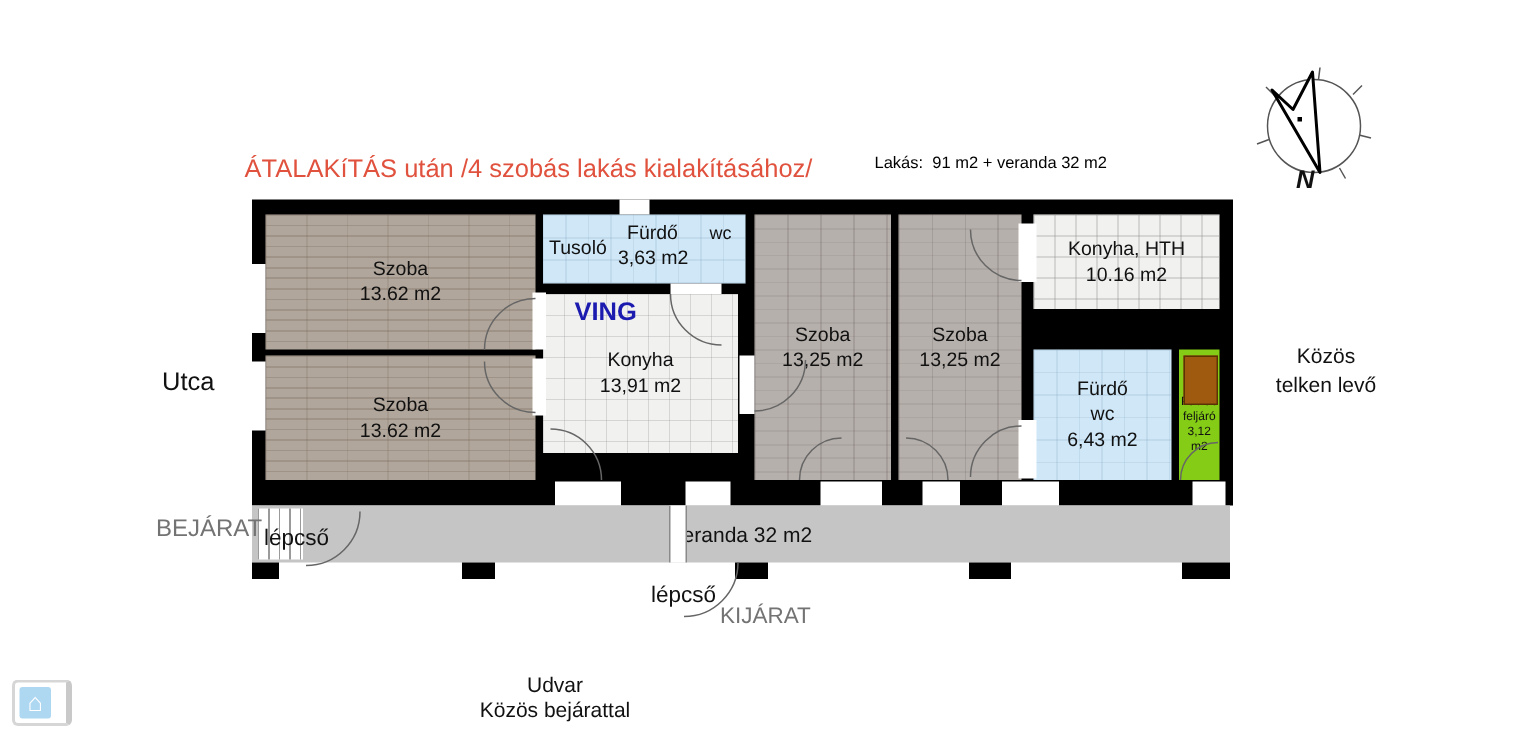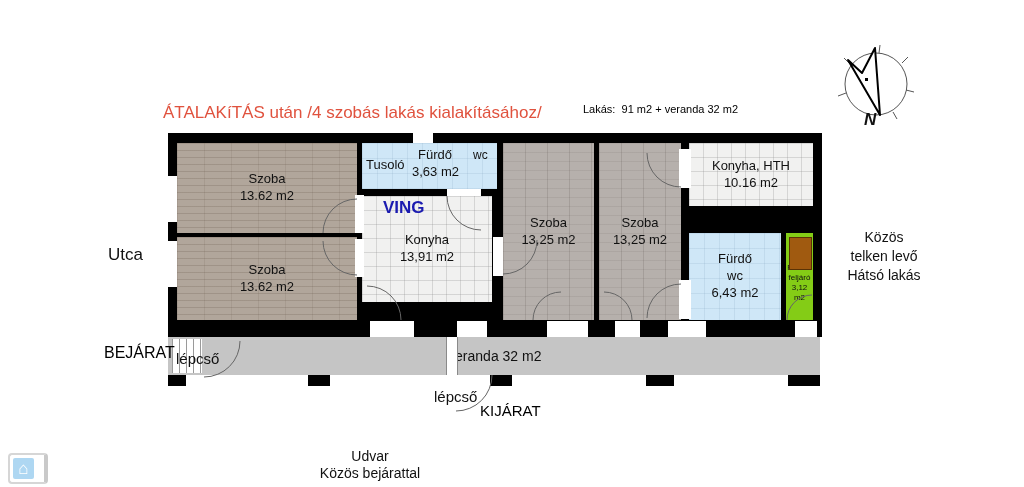--- a/index.html
+++ b/index.html
@@ -24,21 +24,21 @@
   .floor-blue{background-color:#cfe7f7;
     background-image:repeating-linear-gradient(90deg,rgba(110,145,175,.15) 0 1px,transparent 1px 15px),
                      repeating-linear-gradient(180deg,rgba(110,145,175,.15) 0 1px,transparent 1px 15px);}
   .floor-veranda{background:#c5c5c5;}
   .floor-attic{background:#84cc16;}
   
   .rlabel{text-align:center;font-size:13px;line-height:1.3;color:#111;}
   .rlabel .nm,.rlabel .ar{display:block;}
   .small-label{font-size:8px;line-height:1.25;text-align:center;color:#111;}
   .plain{position:absolute;font-size:15px;color:#111;white-space:nowrap;}
-  .red{color:#000000;}
+  .red{color:#737373;}
   .stairs{position:absolute;background:#fff;
     background-image:repeating-linear-gradient(90deg,#9a9a9a 0 1px,transparent 1px 7px);}
   .doorframe{position:absolute;background:#fff;border-left:1px solid #8a8a8a;border-right:1px solid #8a8a8a;}
   svg{position:absolute;left:0;top:0;}
   
   .logo{position:absolute;left:8px;top:453px;height:27px;display:flex;align-items:center;gap:5px;
         background:#fff;border:2px solid #d6d6d6;border-right:4px solid #c9c9c9;border-radius:4px;padding:0 10px 0 3px;}
   .logo-icon{width:21px;height:21px;background:#aed7f2;border-radius:2px;display:flex;
              align-items:center;justify-content:center;color:#fff;font-size:17px;font-weight:bold;line-height:1;}
   .logo-text{font-weight:bold;font-size:19px;letter-spacing:.5px;color:#a9d3ee;}
@@ -182,20 +182,19 @@
   <div class="plain" style="left:176px;top:350px;">lépcső</div>
   <div class="plain" style="left:434px;top:388px;">lépcső</div>
   <div class="plain red" style="left:480px;top:402px;font-size:15px;">KIJÁRAT</div>
   <div class="plain" style="left:280px;top:404px;width:180px;text-align:center;font-size:14px;white-space:normal;line-height:17px;margin-top:44px;">
     <span style="display:block;">Udvar</span>
     <span style="display:block;">Közös bejárattal</span>
   </div>
   <div class="plain" style="left:828px;top:228px;width:112px;text-align:center;font-size:14px;white-space:normal;line-height:19px;">
     <span style="display:block;">Közös</span>
     <span style="display:block;">telken levő</span>
-    <span style="display:block;">Hátsó lakás</span>
   </div>
 
   <div class="logo">
     <span class="logo-icon">⌂</span>
   </div>
 
 </div>
 
 </body></html>

